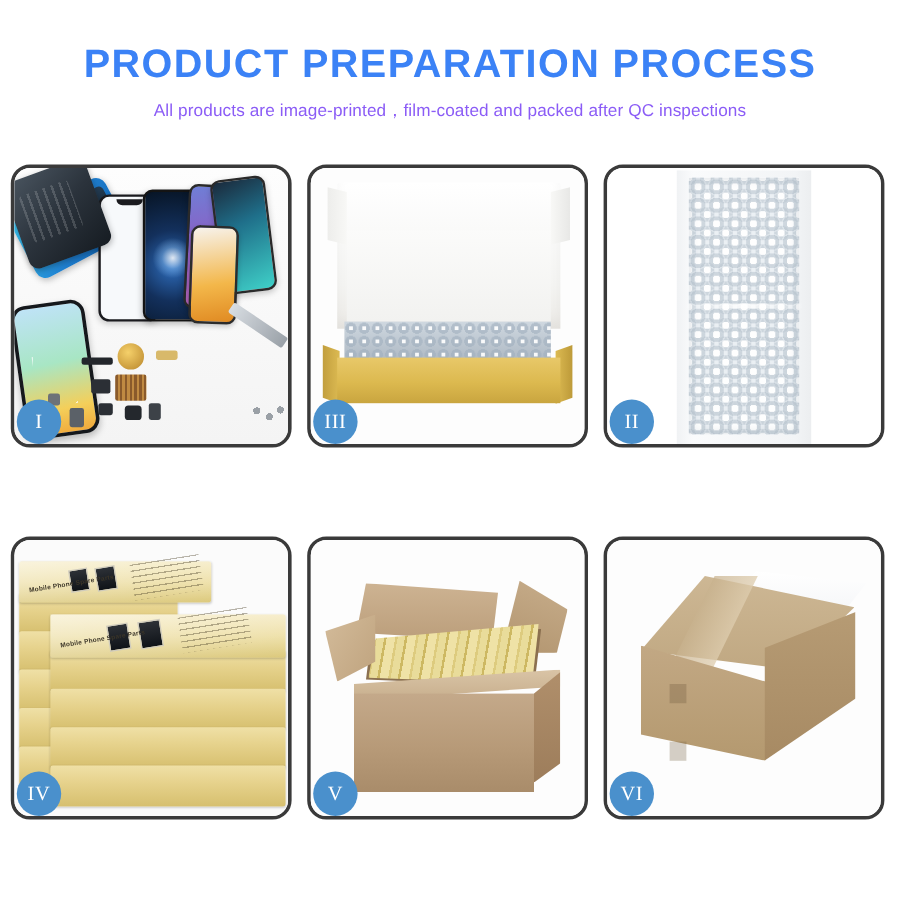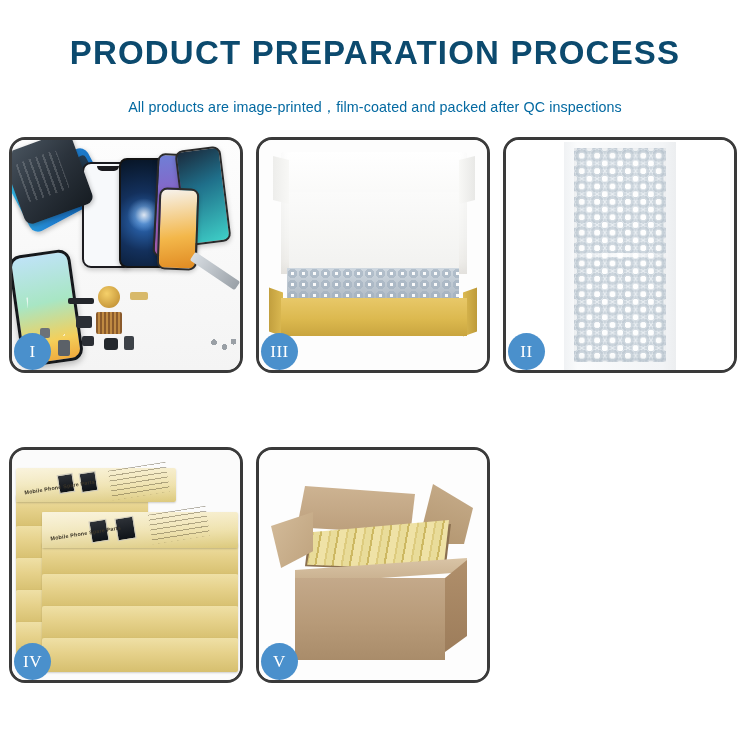--- a/index.html
+++ b/index.html
@@ -10,28 +10,28 @@
     overflow: hidden;
   }
   .page { position: relative; width: 750px; height: 750px; background: #fff; }
 
   
   .header { padding-top: 34px; text-align: center; }
   .title {
     font-size: 33px;
     font-weight: 700;
     letter-spacing: 1.2px;
-    color: #0c4a6e;
+    color: #3b82f6;
     white-space: nowrap;
   }
   .subtitle {
-    margin-top: 26px;
+    margin-top: 11px;
     font-size: 14.3px;
     font-weight: 400;
-    color: #0369a1;
+    color: #8b5cf6;
     letter-spacing: 0.1px;
     white-space: nowrap;
   }
 
   
   .grid {
     position: absolute;
     left: 9px; top: 137px;
     width: 732px;
     display: grid;
@@ -440,15 +440,27 @@
         <div class="v-inner"></div>
         <div class="v-goods"></div>
         <div class="v-flap-bl"></div>
         <div class="v-rim"></div>
         <div class="v-body"></div>
         <div class="v-right"></div>
       </div>
       <div class="badge">V</div>
     </div>
 
+    <div class="panel">
+      <div class="panel-inner p6">
+        <div class="s-wrap"></div>
+        <div class="s-top"></div>
+        <div class="s-tape"></div>
+        <div class="s-front"></div>
+        <div class="s-right"></div>
+        <div class="s-seam-a"></div>
+        <div class="s-seam-b"></div>
+      </div>
+      <div class="badge">VI</div>
+    </div>
 
   </div>
 </div>
 
 </body></html>

